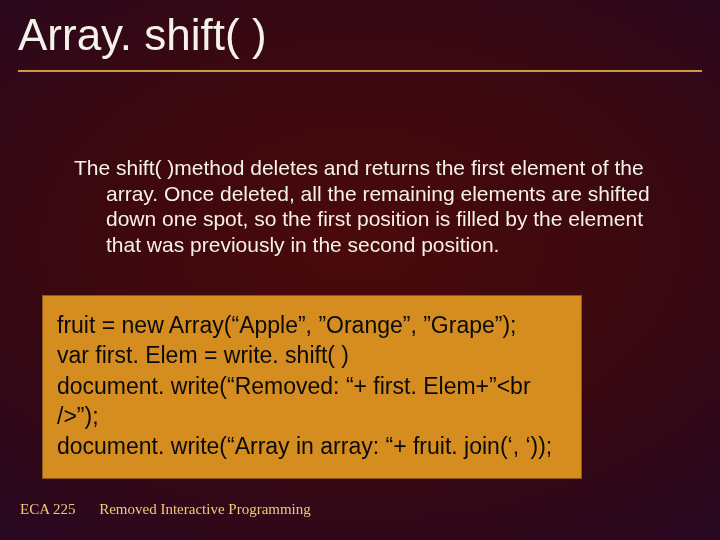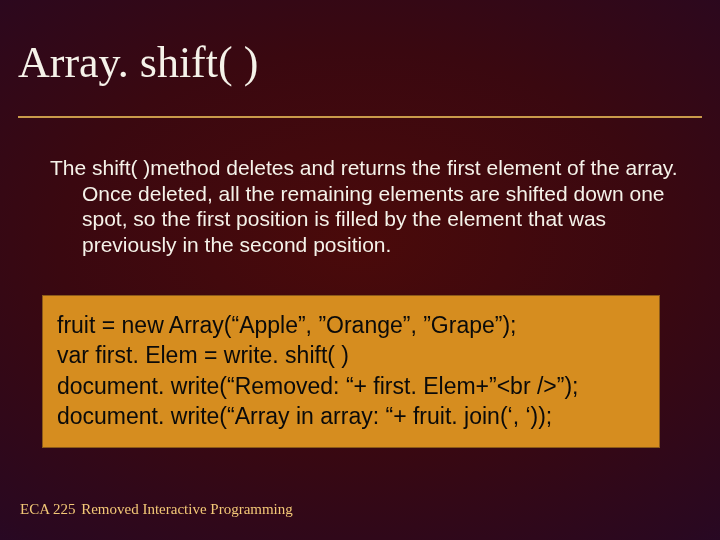--- a/index.html
+++ b/index.html
@@ -21,63 +21,63 @@
     position: relative;
     box-sizing: border-box;
     font-family: Arial, Helvetica, sans-serif;
   }
   .title {
     position: absolute;
     top: 10px;
     left: 18px;
     right: 18px;
     color: #f5f2e9;
-    font-family: Liberation Serif, serif;
+    font-family: Liberation Sans, sans-serif;
     font-size: 44px;
     font-weight: 400;
     border-bottom: 2px solid #c99a4a;
-    padding-bottom: 28px;
-    margin-top: 27px;
+    padding-bottom: 10px;
   }
   .body-text {
     position: absolute;
     top: 155px;
     left: 50px;
     right: 40px;
     color: #f5f2e9;
     font-size: 21px;
     line-height: 1.22;
   }
   .body-text .hang {
     padding-left: 32px;
     text-indent: -32px;
+    margin-left: 24px;
   }
   .code-box {
     position: absolute;
     top: 295px;
     left: 42px;
-    width: 618px;
+    width: 540px;
     background: #d68d1f;
     border: 1px solid #8a5a1a;
     padding: 14px 14px 16px 14px;
     color: #0a0a0a;
     font-size: 23px;
     line-height: 1.32;
     box-sizing: border-box;
   }
   .footer {
     position: absolute;
     left: 20px;
     bottom: 22px;
     color: #f3c877;
     font-family: "Times New Roman", Times, serif;
     font-size: 15px;
   }
   .footer .course {
-    margin-right: 2px;
+    margin-right: 20px;
   }
 </style>
 </head>
 <body>
 
 <div class="slide">
 
   <div class="title">Array. shift( )</div>
 
   <div class="body-text">

